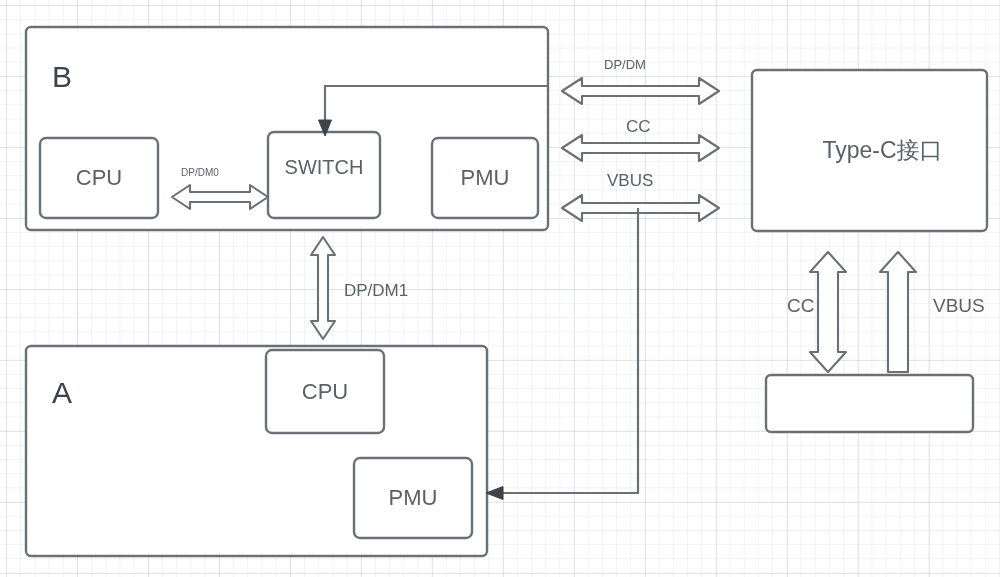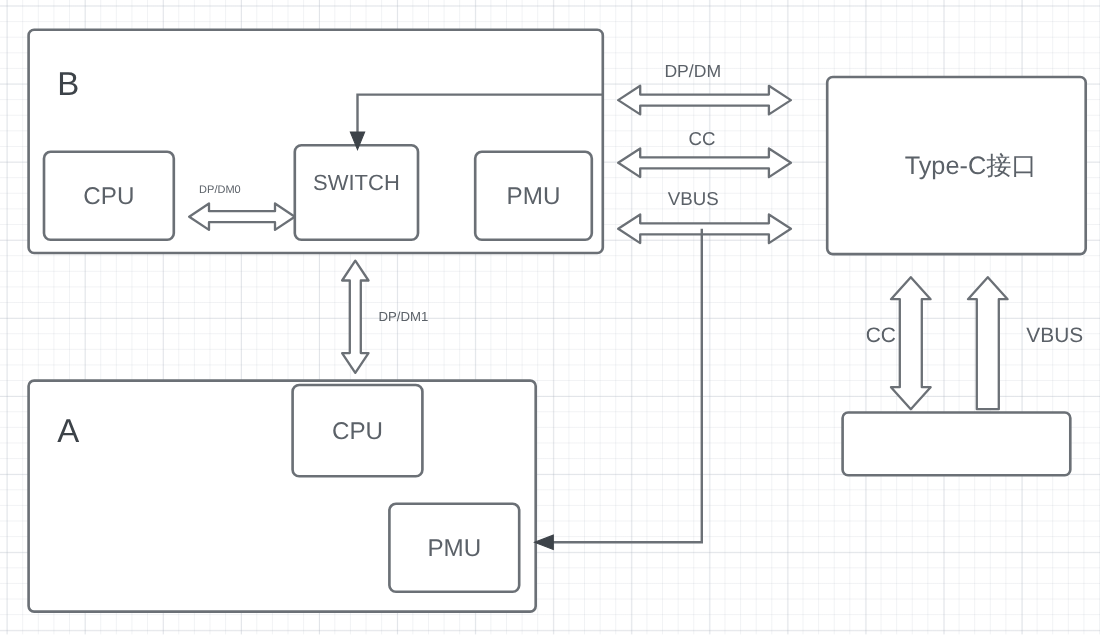--- a/index.html
+++ b/index.html
@@ -117,23 +117,23 @@
 
   <div class="box-label" style="left:266px; top:350px; width:118px; height:83px; font-size:22px;">CPU</div>
 
   <div class="box-label" style="left:354px; top:458px; width:118px; height:80px; font-size:22px;">PMU</div>
 
   <div class="box-label" style="left:752px; top:70px; width:261px; height:161px; font-size:23px;">Type-C接口</div>
 
 
   <div class="lbl" style="left:181px; top:168px; font-size:10px;">DP/DM0</div>
 
-  <div class="lbl" style="left:344px; top:282px; font-size:12px;">DP/DM1</div>
+  <div class="lbl" style="left:344px; top:282px; font-size:17px;">DP/DM1</div>
 
-  <div class="lbl" style="left:604px; top:58px; font-size:16px;">DP/DM</div>
+  <div class="lbl" style="left:604px; top:58px; font-size:13px;">DP/DM</div>
 
   <div class="lbl" style="left:626px; top:118px; font-size:17px;">CC</div>
 
   <div class="lbl" style="left:607px; top:172px; font-size:17px;">VBUS</div>
 
   <div class="lbl" style="left:787px; top:296px; font-size:19px;">CC</div>
 
   <div class="lbl" style="left:933px; top:296px; font-size:19px;">VBUS</div>
 
 </div>

